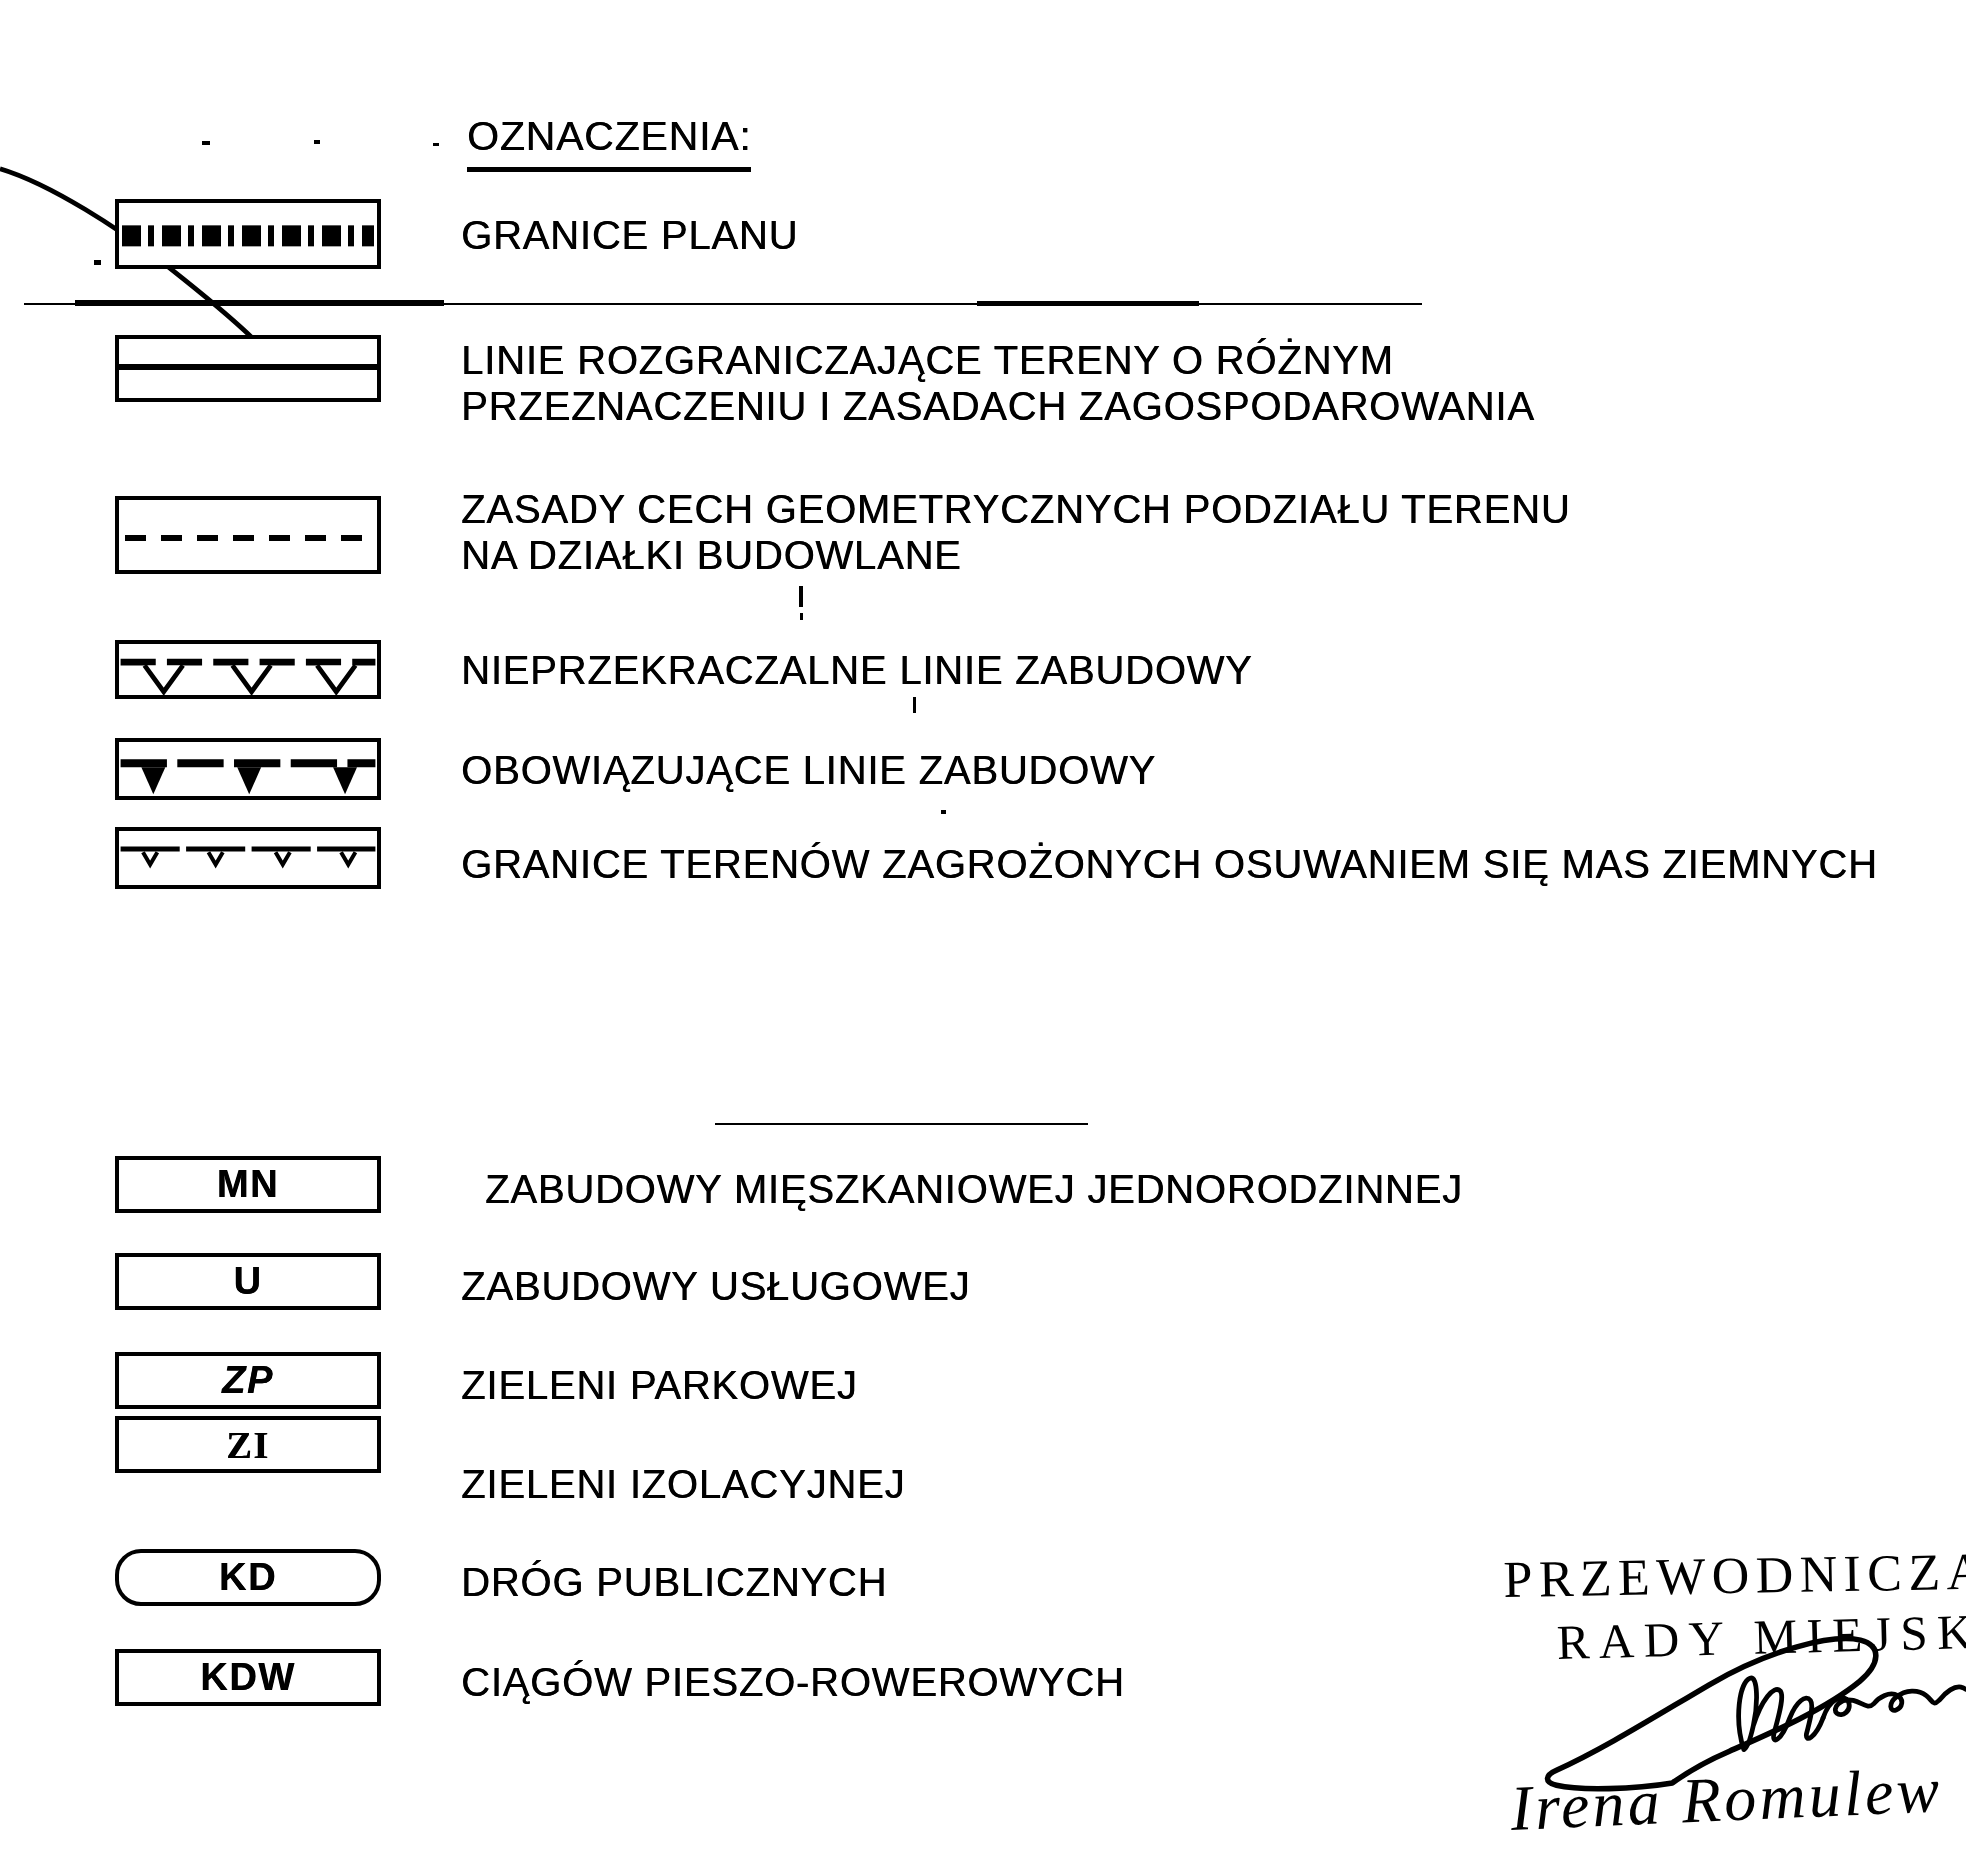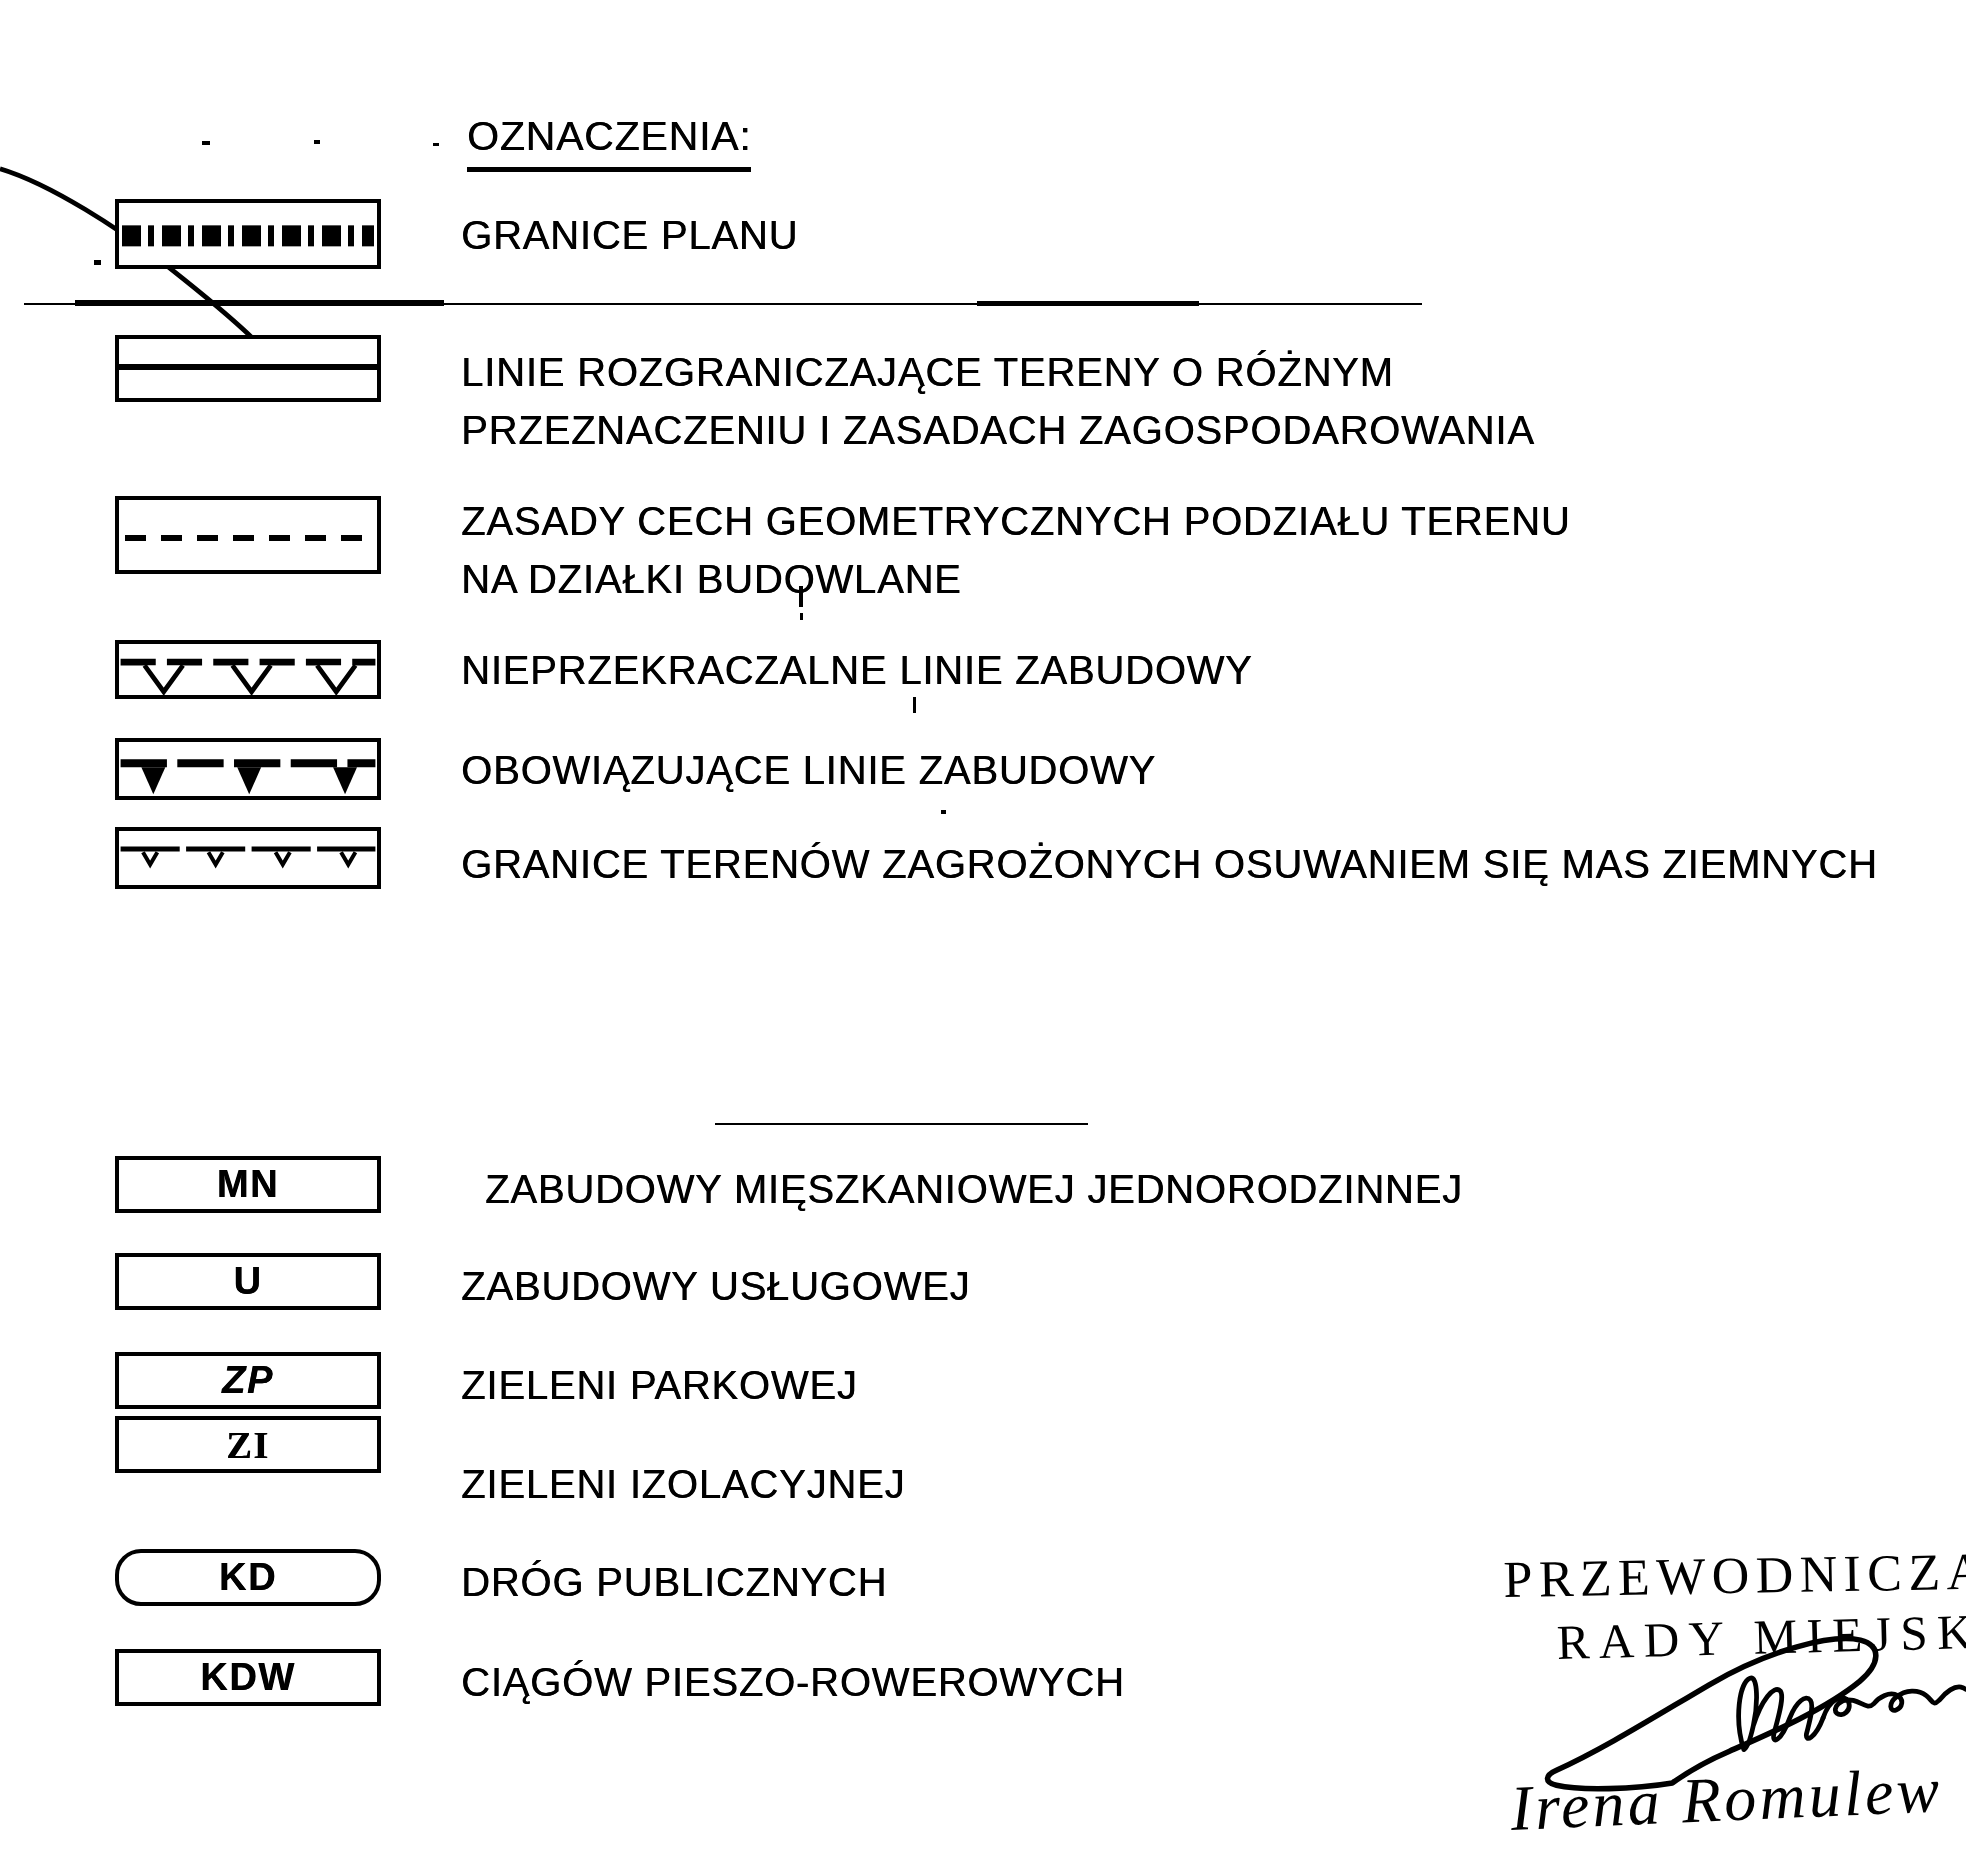--- a/index.html
+++ b/index.html
@@ -10,21 +10,21 @@
   .abs{position:absolute;}
   .h1{
     font-size:41px;letter-spacing:0.8px;white-space:nowrap;
     border-bottom:5.6px solid #000;padding-bottom:7.1px;
     text-shadow:0.5px 0 #000;
   }
   .lbl{
     font-size:40px;letter-spacing:0.8px;white-space:nowrap;
     text-shadow:0.5px 0 #000;
   }
-  .lbl div{line-height:46px;margin-top:12px;}
+  .lbl div{line-height:46px;}
   .sym{
     left:115px;width:266px;border:4.8px solid #000;background:#fff;
     box-sizing:border-box;
   }
   .sym svg{position:absolute;left:0;top:0;width:100%;height:100%;}
   .bar1{
     position:absolute;left:3.2px;right:3.2px;top:50%;height:20.6px;transform:translateY(-42%);
     background:repeating-linear-gradient(90deg,#000 0 19px,transparent 19px 26px,#000 26px 32px,transparent 32px 40px);
   }
   .mid{position:absolute;left:0;right:0;top:43%;height:5.6px;background:#000;}

